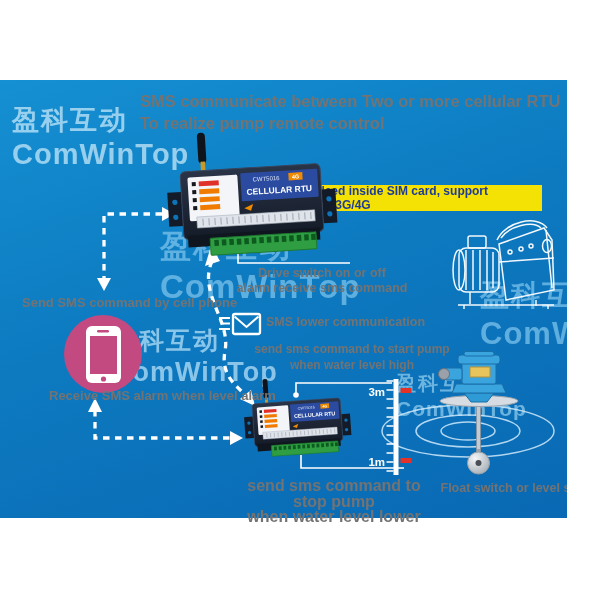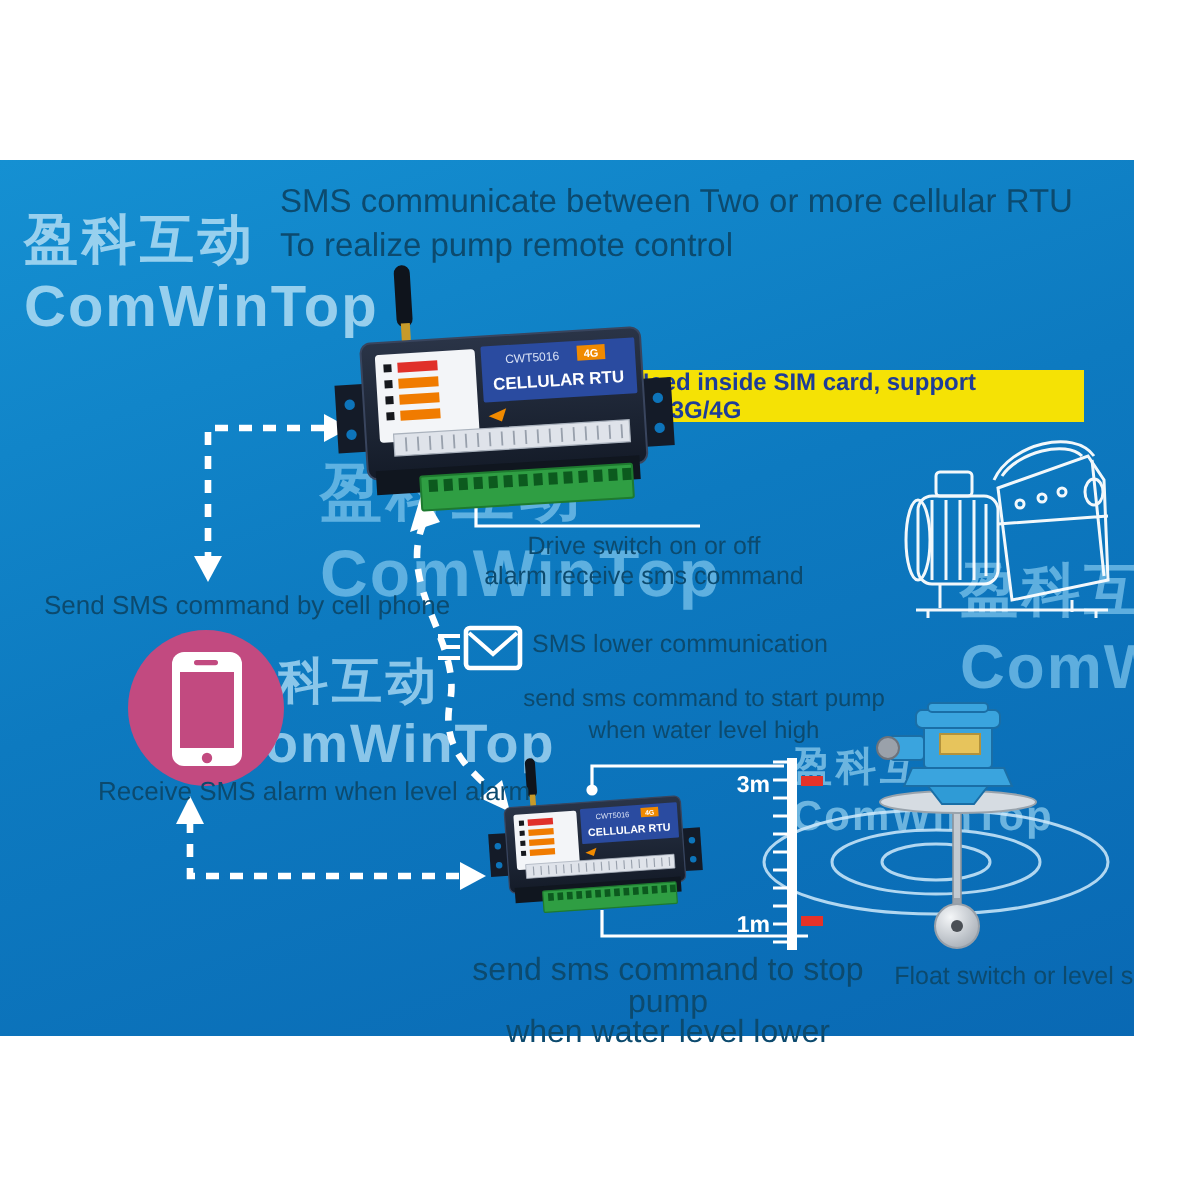--- a/index.html
+++ b/index.html
@@ -1,19 +1,19 @@
 <!DOCTYPE html>
 <html><head>
 <meta charset="utf-8">
 <style>
   html,body{margin:0;padding:0;background:#ffffff;font-family:"Liberation Sans",sans-serif;}
   .stage{position:relative;width:567px;height:600px;background:#ffffff;overflow:hidden;}
   .blue-band{position:absolute;left:0;top:80px;width:600px;height:438px;
     background:linear-gradient(160deg,#1590d2 0%,#0d7ac0 45%,#0968b3 100%);}
-  .txt{position:absolute;color:#0c4a6e;font-weight:normal;line-height:1.2;}
+  .txt{position:absolute;color:#737373;font-weight:bold;line-height:1.2;}
   .center{text-align:center;}
   .wm{position:absolute;font-weight:bold;pointer-events:none;}
   .wm .cn{display:block;letter-spacing:2px;}
   .wm .en{display:block;letter-spacing:1px;}
   .banner{position:absolute;left:316px;top:185px;width:226px;height:26px;
     background:#f5e205;display:flex;align-items:center;justify-content:center;
     color:#1d3c98;font-weight:bold;font-size:12px;}
   svg{position:absolute;left:0;top:0;}
   #title{font-size:16.5px;line-height:21.5px;}
 </style>

